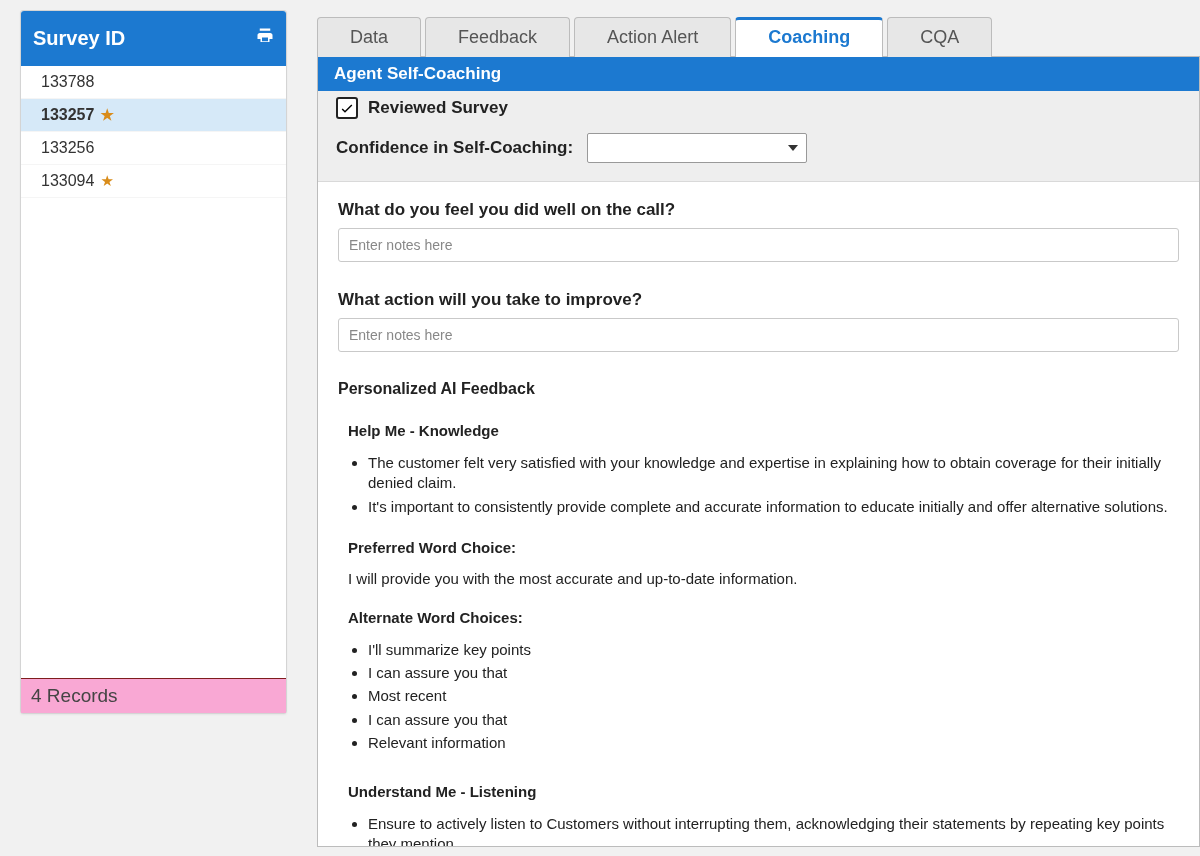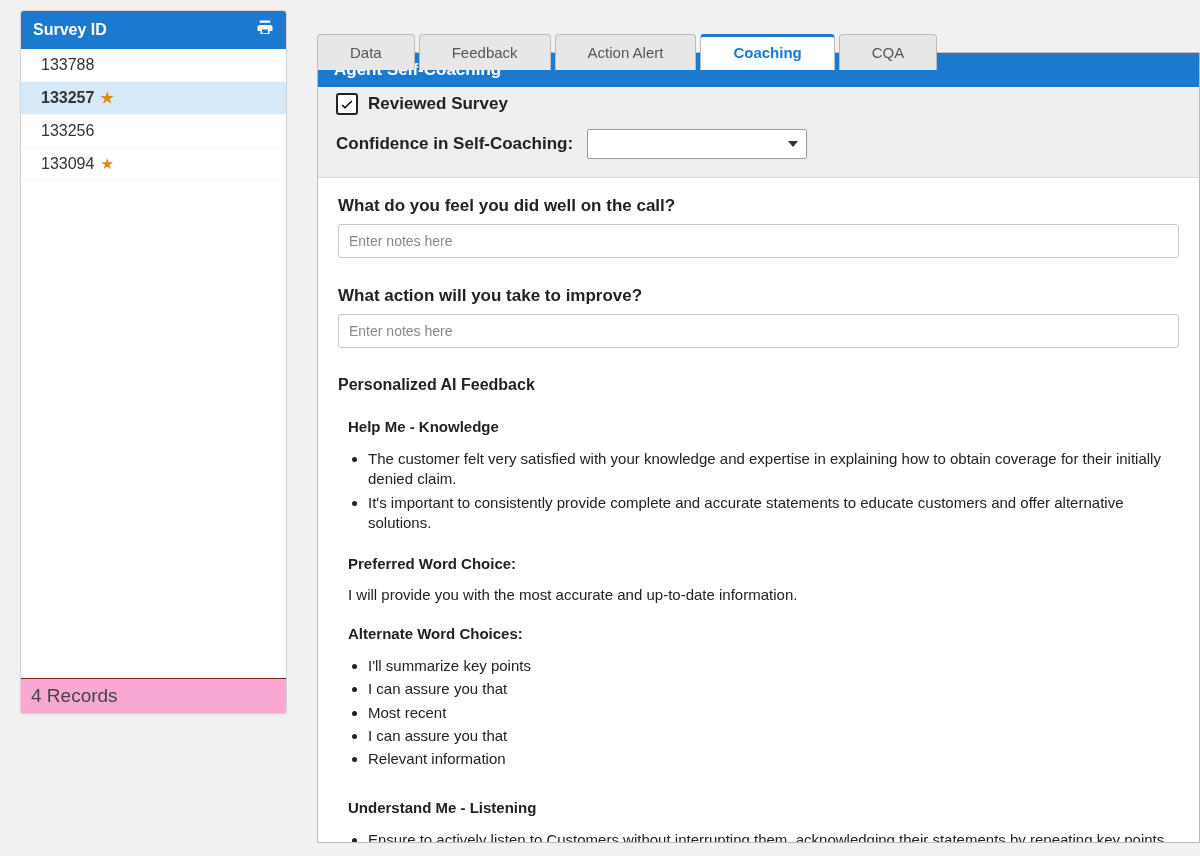--- a/index.html
+++ b/index.html
@@ -21,22 +21,22 @@
     border-radius:3px;
     display:flex;
     flex-direction:column;
     height:704px;
     box-shadow:0 1px 2px rgba(0,0,0,0.05);
   }
   .sidebar-header {
     background:#1c79d0;
     color:#fff;
     font-weight:600;
-    font-size:16px;
-    padding:8px 12px;
+    font-size:20px;
+    padding:16px 12px;
     display:flex;
     justify-content:space-between;
     align-items:center;
     border-radius:3px 3px 0 0;
   }
   .sidebar-header svg{fill:#fff;}
   .survey-list { flex:1; overflow-y:scroll; background:#fff; position:relative;}
   .survey-list::-webkit-scrollbar{width:14px;}
   .survey-list::-webkit-scrollbar-track{background:#f0f0f0;}
   .survey-list::-webkit-scrollbar-thumb{background:#bcbcbc;border-radius:2px;}
@@ -58,30 +58,30 @@
     padding:6px 10px;
     font-size:19px;
     color:#444;
   }
 
   
   .main { flex:1; padding-top:6px; }
   .tabs { display:flex; border-bottom:1px solid #bcbcbc; }
   .tab {
     padding:9px 32px;
-    font-size:15px;
+    font-size:18px;
     color:#555;
     background:#e7e7e7;
     border:1px solid #bcbcbc;
     border-bottom:none;
     margin-right:4px;
     border-radius:4px 4px 0 0;
     cursor:pointer;
     position:relative;
-    top:18px;
+    top:1px;
   }
   .tab.active {
     background:#fff;
     color:#1c79d0;
     font-weight:600;
     border-top:3px solid #1c79d0;
     padding-top:7px;
   }
   .tab-content-wrap{
     background:#fff;
@@ -188,21 +188,21 @@
         <div class="text-input"><span>Enter notes here</span></div>
 
         <div class="question-label">What action will you take to improve?</div>
         <div class="text-input"><span>Enter notes here</span></div>
 
         <div class="ai-header">Personalized AI Feedback</div>
 
         <div class="sub-h">Help Me - Knowledge</div>
         <ul class="bullets" id="s1-list">
             <li>The customer felt very satisfied with your knowledge and expertise in explaining how to obtain coverage for their initially denied claim.</li>
-            <li>It's important to consistently provide complete and accurate statements to educate customers and offer alternative solutions.</li>
+            <li>It's important to consistently provide complete and accurate information to educate initially and offer alternative solutions.</li>
           </ul>
 
         <div class="sub-h">Preferred Word Choice:</div>
         <div class="plain">I will provide you with the most accurate and up-to-date information.</div>
 
         <div class="sub-h">Alternate Word Choices:</div>
         <ul class="bullets" id="alt-list">
             <li>I'll summarize key points</li>
             <li>I can assure you that</li>
             <li>Most recent</li>

